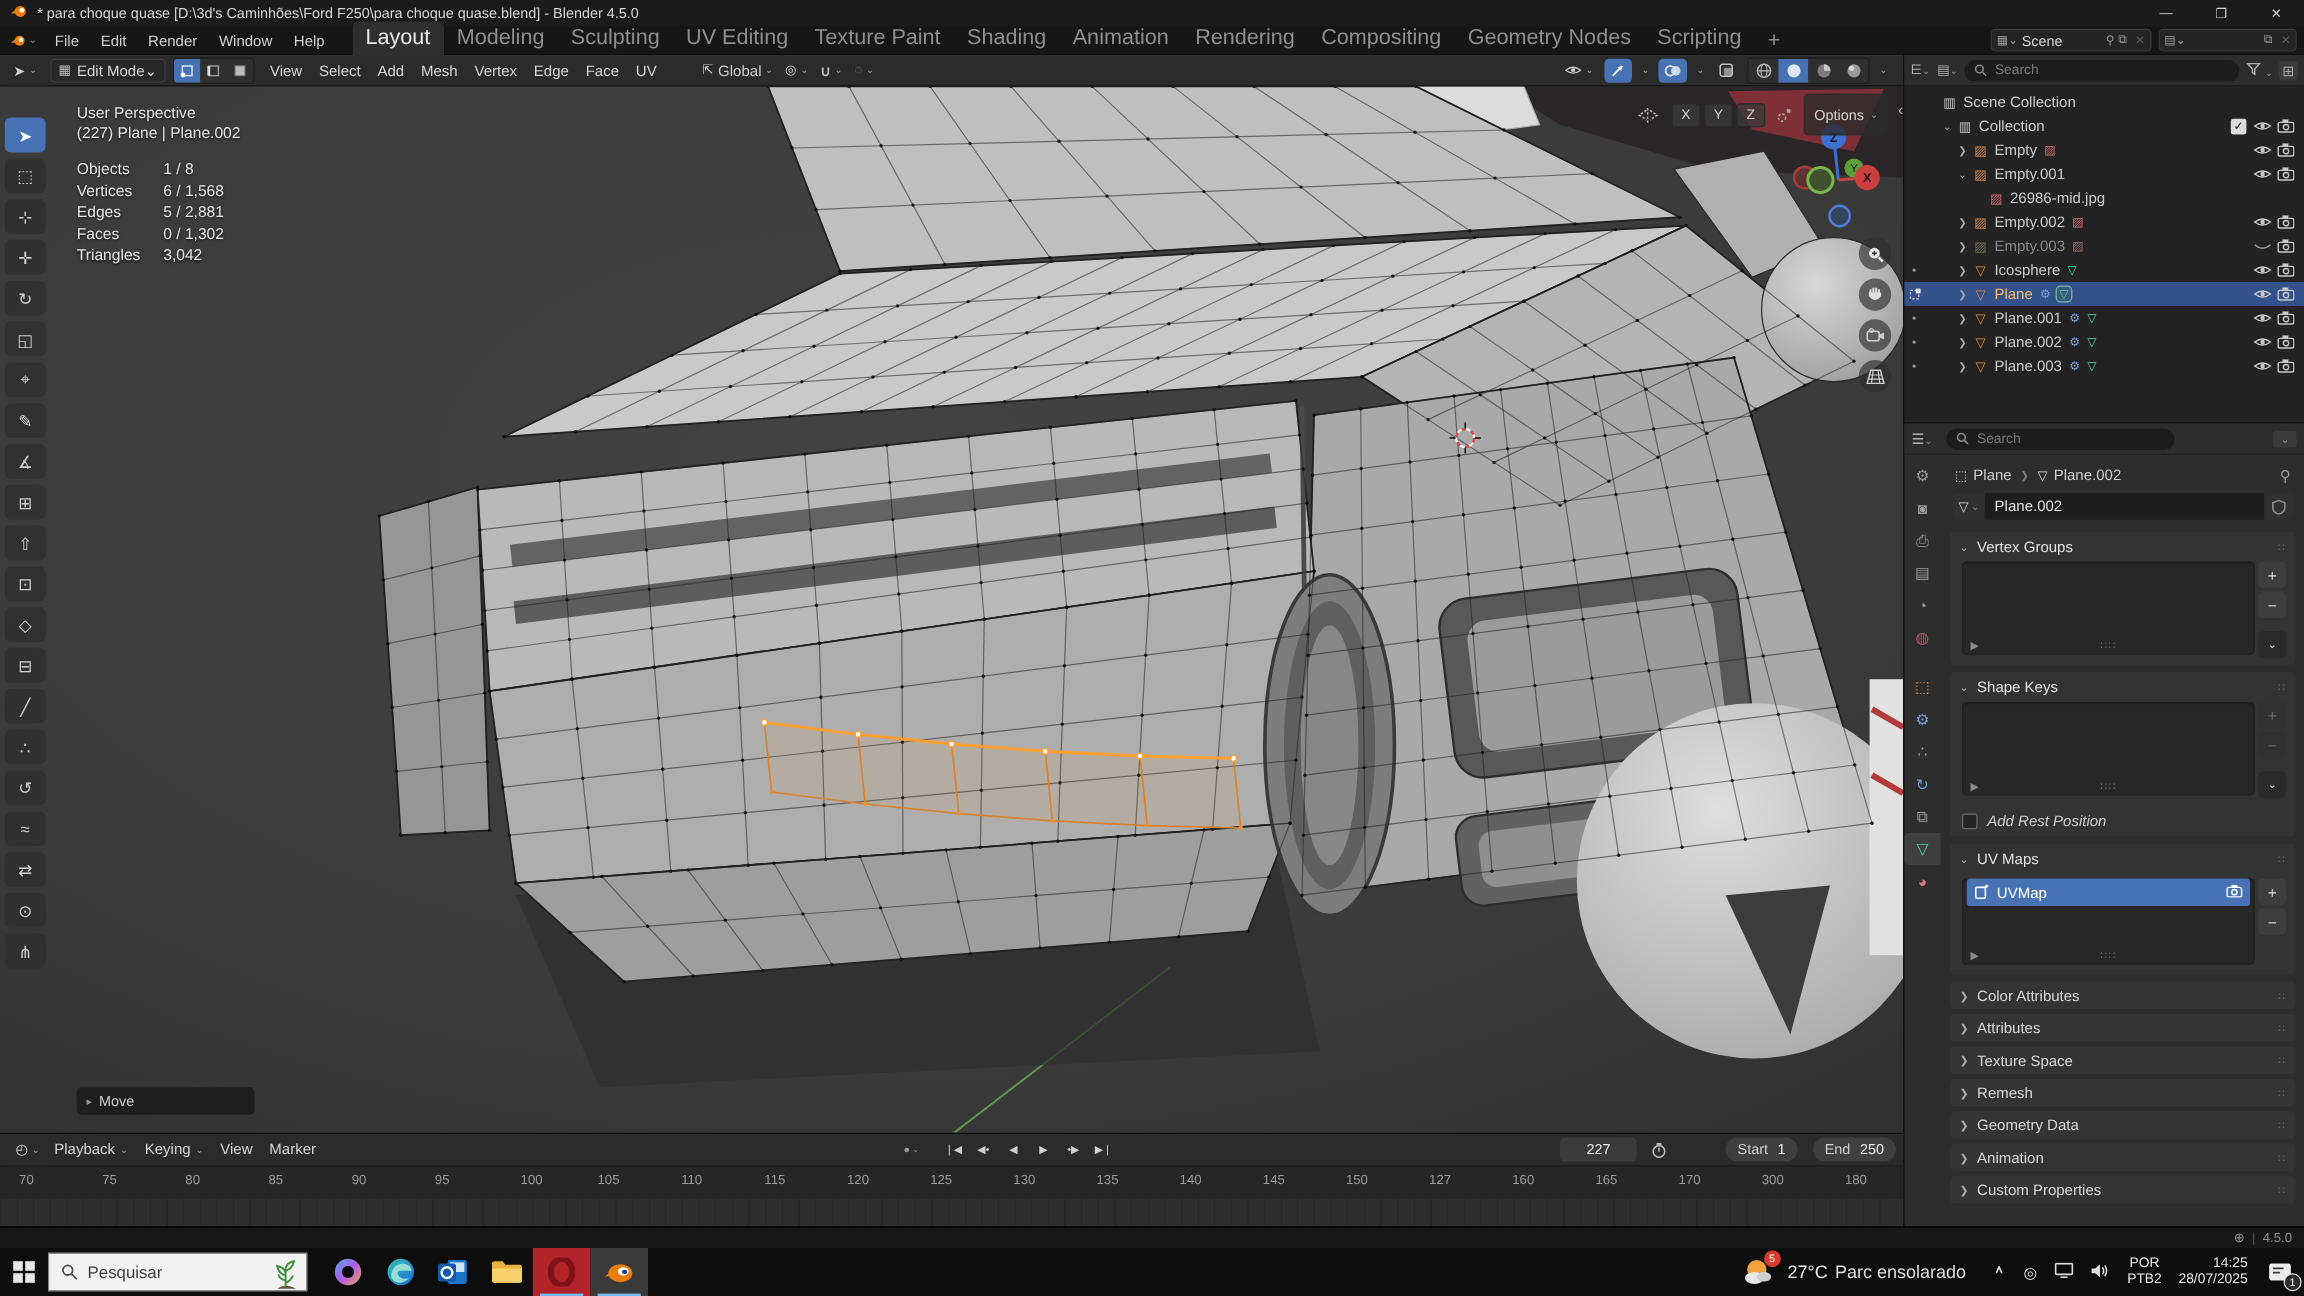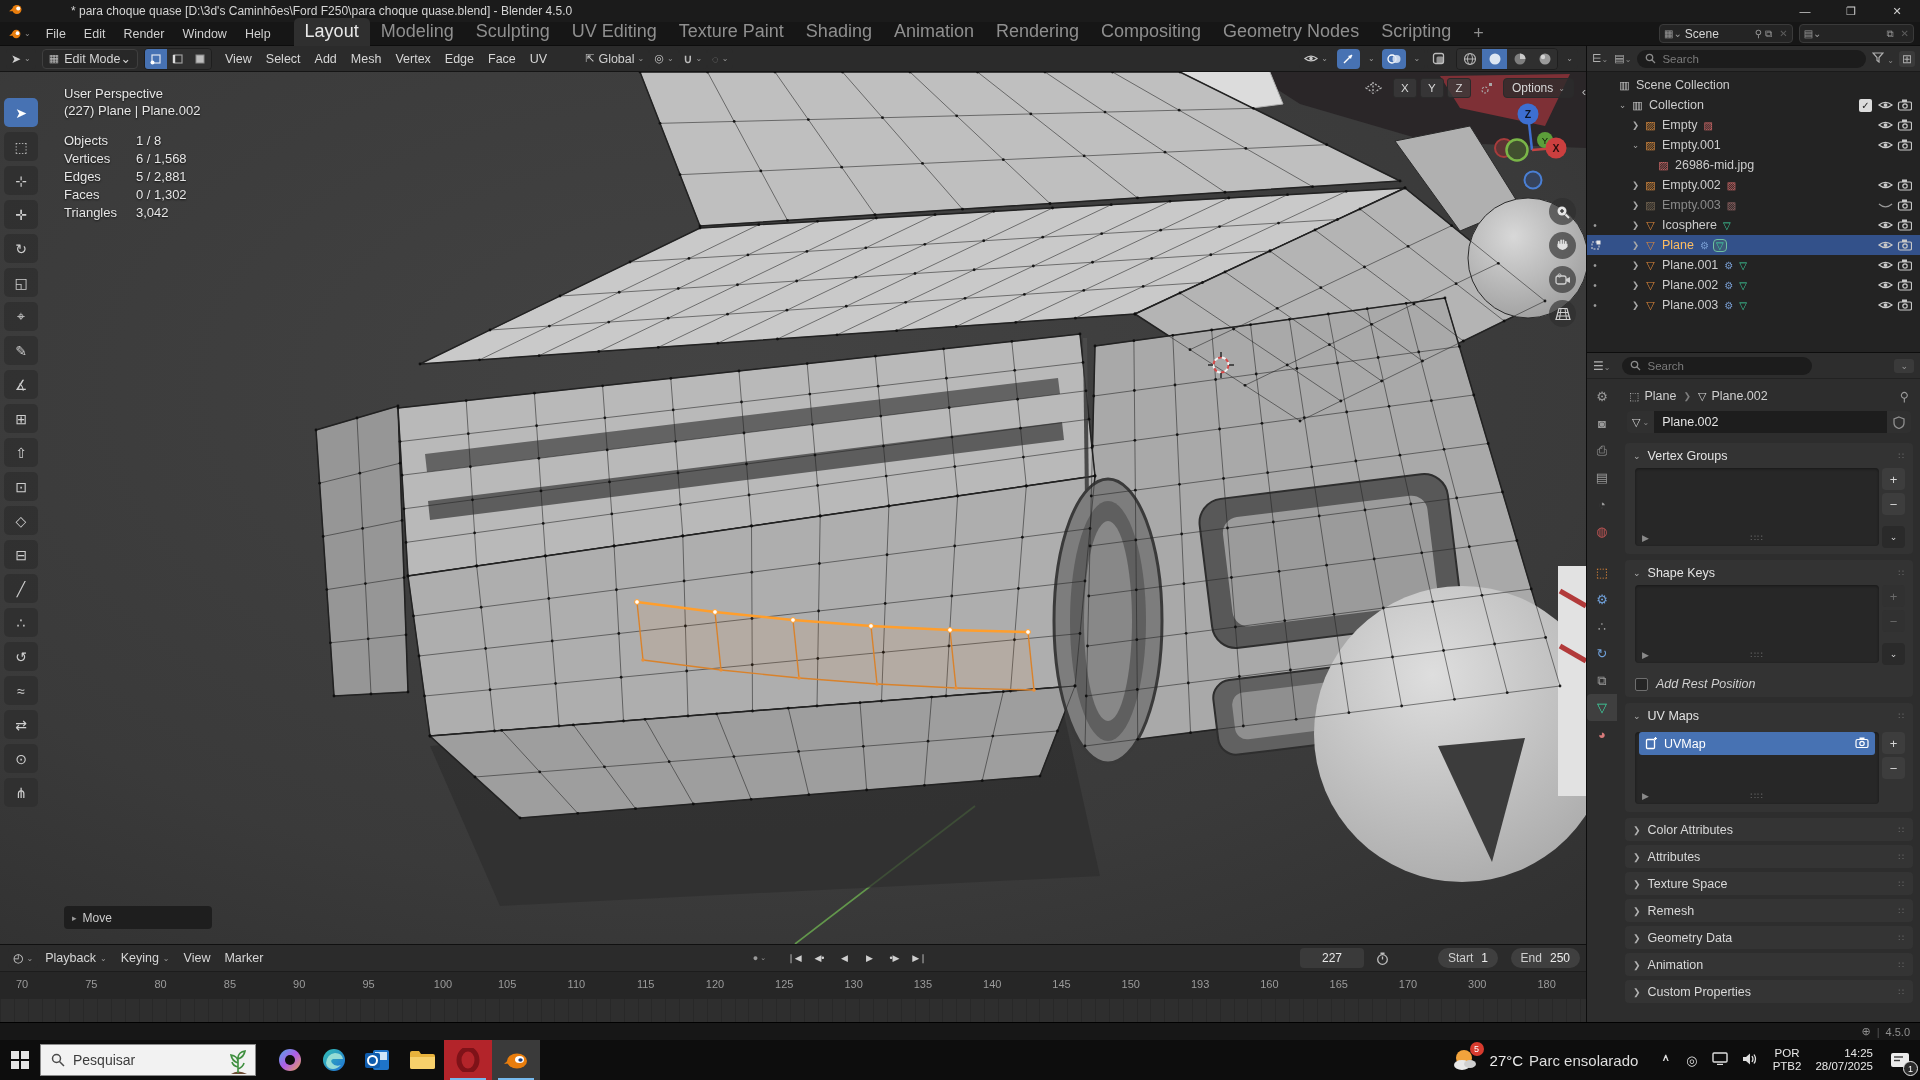--- a/index.html
+++ b/index.html
@@ -2,21 +2,21 @@
 <html><head>
 <meta charset="utf-8">
 <style>
   * { margin:0; padding:0; box-sizing:border-box; font-family:"Liberation Sans",sans-serif; }
   html,body { width:1920px; height:1080px; overflow:hidden; background:#000; }
   #app { position:relative; width:1920px; height:1080px; background:#1b1b1b; }
   .abs { position:absolute; }
   .flex { display:flex; align-items:center; }
 
   
-  #titlebar { left:0; top:0; width:1920px; height:22px; background:#1b1b1b; display:flex; align-items:center; color:#d5d5d5; font-size:12px;gap:40px; }
+  #titlebar { left:0; top:0; width:1920px; height:22px; background:#1b1b1b; display:flex; align-items:center; color:#d5d5d5; font-size:12px; }
   #titlebar .blogo { margin:0 8px 0 8px; }
   .winbtn { width:46px; height:22px; display:flex; align-items:center; justify-content:center; color:#cfcfcf; font-size:11px; }
 
   
   #topbar { left:0; top:22px; width:1920px; height:24px; background:#161616; display:flex; align-items:center; color:#cecece; font-size:12.5px; border-bottom:1px solid #0d0d0d; }
   .menu-item { padding:0 9px; height:24px; display:flex; align-items:center; color:#d0d0d0; }
   .tabs { display:flex; align-items:flex-end; height:24px; margin-left:14px; }
   .wtab { padding:3px 11px 4px 11px; color:#8f8f8f; font-size:18px; border-radius:5px 5px 0 0; }
   .wtab.active { background:#2f2f2f; color:#e8e8e8; }
   .scenewidget { background:#242424; border:1px solid #3a3a3a; border-radius:4px; height:19px; display:flex; align-items:center; padding:0 4px; font-size:12px; color:#d6d6d6; margin-left:6px; }
@@ -35,21 +35,21 @@
   .modebtn.on { background:#4772b3; }
   .vpmenu { padding:0 7px; color:#d6d6d6; }
   .rightgrp { margin-left:auto; display:flex; align-items:center; margin-right:8px; }
   .shadegrp { display:flex; border-radius:4px; overflow:hidden; border:1px solid #1e1e1e; margin-left:6px; }
   .shadebtn { width:25px; height:20px; display:flex; align-items:center; justify-content:center; background:#2f2f2f; }
   .shadebtn.on { background:#4772b3; }
   .tb-on { background:#4772b3 !important; }
 
   #vprow2 { top:32px; right:12px; display:flex; align-items:center; gap:4px; z-index:25; }
   .axisbtn { width:24px; height:20px; background:#3a3a3acc; border:1px solid #2a2a2a; border-radius:3px; color:#d8d8d8; font-size:11.5px; display:flex; align-items:center; justify-content:center; }
-  .optbtn { background:#2c2c2ccc; border:1px solid #2a2a2a; border-radius:4px; height:20px; padding:0 8px; color:#d8d8d8; font-size:12px; display:flex; align-items:center; }
+  .optbtn { background:#2c2c2ccc; border:1px solid #2a2a2a; border-radius:4px; height:35px; padding:0 8px; color:#d8d8d8; font-size:12px; display:flex; align-items:center; }
 
   
   #toolcol { left:4px; top:52px; width:38px; display:flex; flex-direction:column; gap:5px; z-index:25; }
   .toolbtn { width:34px; height:29px; background:#2f2f2fd9; border-radius:5px; display:flex; align-items:center; justify-content:center; color:#cfcfcf; font-size:14px; }
   .toolbtn.on { background:#4772b3; color:#fff; }
 
   
   #stats { left:64px; top:40px; color:#e6e6e6; font-size:13px; text-shadow:0 1px 2px rgba(0,0,0,.7); z-index:20; }
   #stats .srow { display:flex; margin-top:3px; }
   #stats .sl { width:72px; }
@@ -1544,21 +1544,21 @@
         <span class="rlabel" style="left: 507.1px;">105</span>
         <span class="rlabel" style="left: 576.4px;">110</span>
         <span class="rlabel" style="left: 645.7px;">115</span>
         <span class="rlabel" style="left: 715px;">120</span>
         <span class="rlabel" style="left: 784.3px;">125</span>
         <span class="rlabel" style="left: 853.6px;">130</span>
         <span class="rlabel" style="left: 922.9px;">135</span>
         <span class="rlabel" style="left: 992.2px;">140</span>
         <span class="rlabel" style="left: 1061.5px;">145</span>
         <span class="rlabel" style="left: 1130.8px;">150</span>
-        <span class="rlabel" style="left: 1200.1px;">193</span>
+        <span class="rlabel" style="left: 1200.1px;">127</span>
         <span class="rlabel" style="left: 1269.4px;">160</span>
         <span class="rlabel" style="left: 1338.7px;">165</span>
         <span class="rlabel" style="left: 1408px;">170</span>
         <span class="rlabel" style="left: 1477.3px;">300</span>
         <span class="rlabel" style="left: 1546.6px;">180</span>
       </div>
     <div id="tracks"></div>
   </div>
 
   <div id="statusbar" class="abs">

